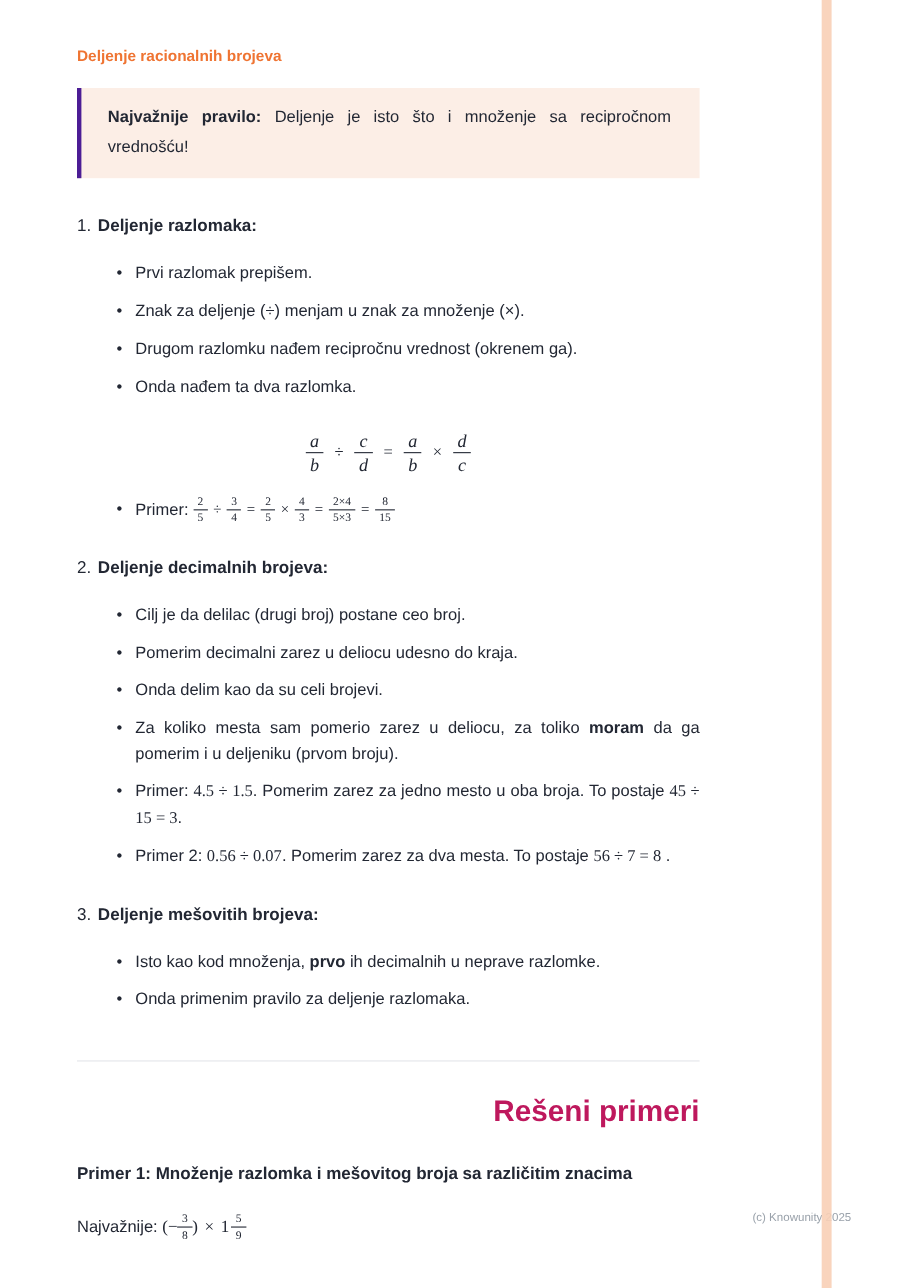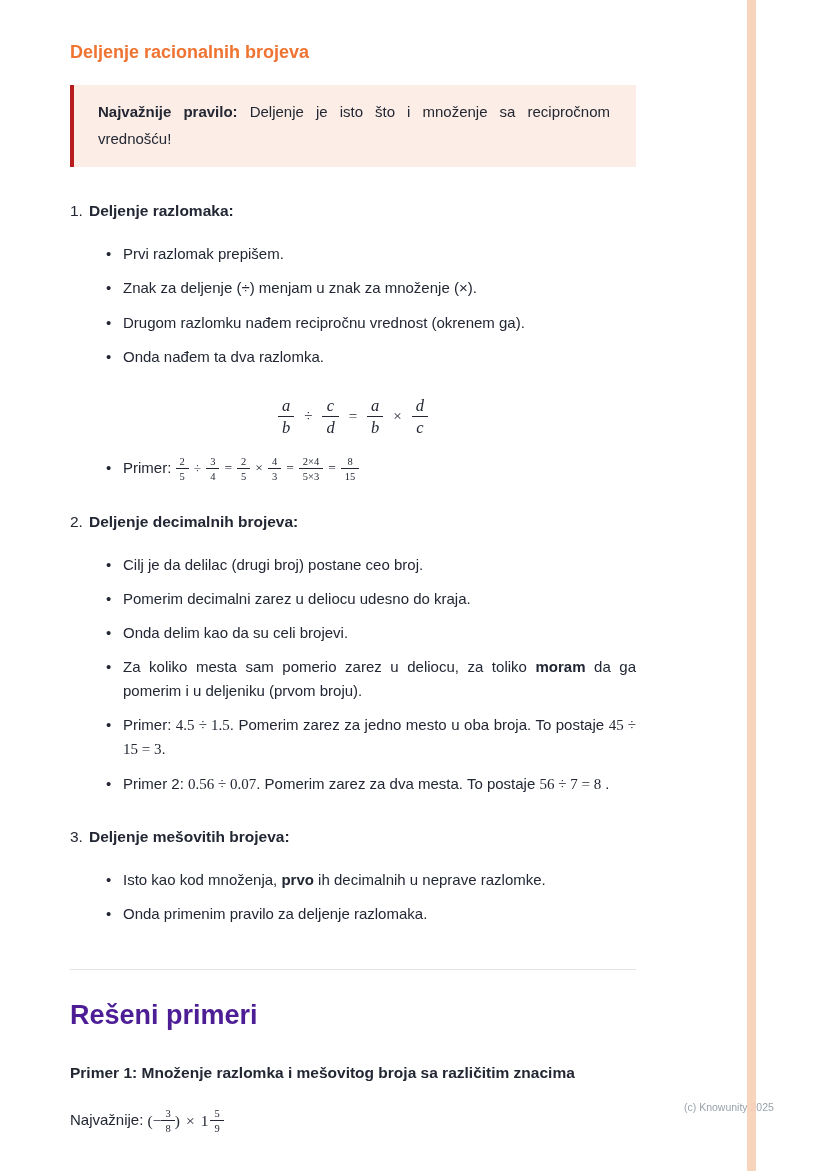--- a/index.html
+++ b/index.html
@@ -10,24 +10,24 @@
   }
   .page { position:absolute; inset:0; background:#ffffff; }
 
   .edge-strip {
     position:absolute; left:747px; top:0; width:9px; height:1171px;
     background:#f8cfb6; opacity:0.9; z-index:5;
   }
 
   .content { position:absolute; left:70px; top:0; width:566px; }
 
-  .h2 { margin-top:42px; font-size:18px; font-weight:bold; color:#ef7432; }
+  .h2 { margin-top:42px; font-size:14px; font-weight:bold; color:#ef7432; }
 
   .callout {
-    margin-top:22px; background:#fceee6; border-left:4px solid #b91c1c;
+    margin-top:22px; background:#fceee6; border-left:4px solid #4c1d95;
     padding:13px 26px 15px 24px;
   }
   .callout-p { font-size:15px; line-height:1.8; text-align:justify; }
   .callout-p b { font-weight:bold; }
 
   .olist { margin-top:32px; }
   .num-item { margin-bottom:28px; }
   .num-head { font-size:15.5px; line-height:1.55;margin-top:16px; }
   .num { margin-right:6px; }
   .num-title { font-weight:bold; }
@@ -60,21 +60,21 @@
   .frac.sm { font-size:10.5px; }
   .frac.sm .fn { border-bottom-width:1px; padding:0 2px 1px; }
   .pm { white-space:nowrap; }
   .opsm {
     font-family:"Liberation Serif","DejaVu Serif",serif;
     font-size:13.5px; padding:0 5px; vertical-align:middle; display:inline-block;
   }
 
   .divider { border:none; border-top:1px solid #e3e5e9; margin-top:44px; }
 
-  .h1 { margin-top:30px; font-size:27px; font-weight:bold; color:#4c1d95; }
+  .h1 { margin-top:30px; font-size:27px; font-weight:bold; color:#be185d;text-align:right; }
   .example-title { margin-top:30px; font-size:15.5px; font-weight:bold; line-height:1.5; }
   .task { margin-top:24px; font-size:15px; }
   .task-math { font-size:15.5px; white-space:nowrap; }
   .mtimes { padding:0 6px; display:inline-block; vertical-align:middle; }
   .mop { display:inline-block; vertical-align:middle; }
   .ml2 { margin-left:2px; }
 
   .footer {
     position:absolute; top:1101px; left:684px; z-index:1;
     font-size:10.5px; color:#9aa2ab;

